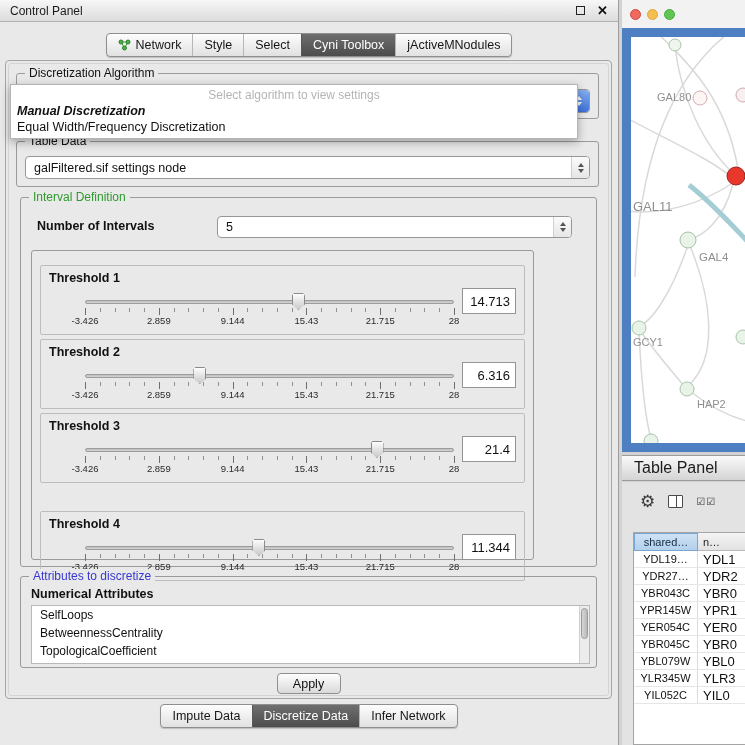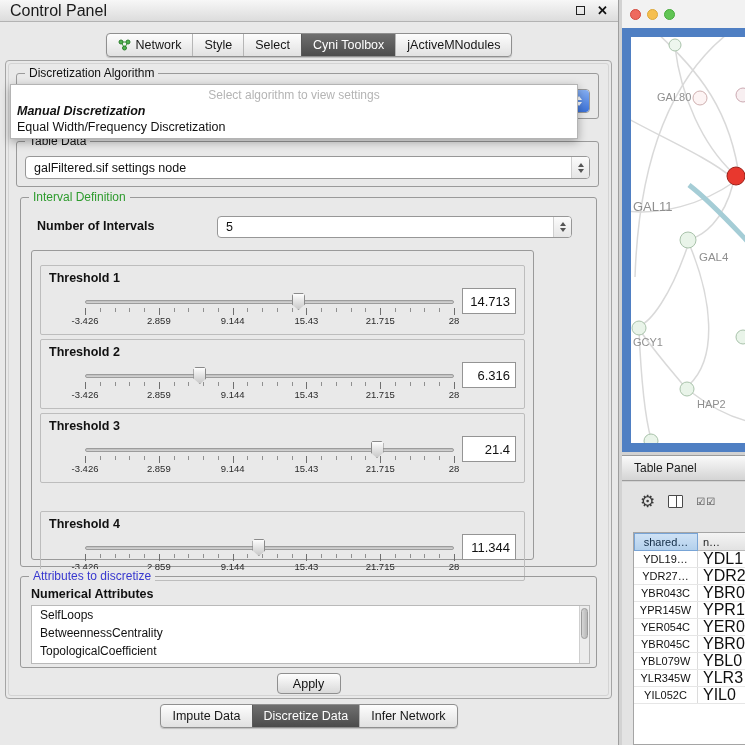--- a/index.html
+++ b/index.html
@@ -11,21 +11,21 @@
     overflow:hidden;
     -webkit-font-smoothing:antialiased;
   }
 
   
   .left-panel { position:absolute; left:0; top:0; width:619px; height:745px; background:#e9e9e9; border-right:1px solid #9e9e9e; }
 
   .titlebar { position:absolute; left:0; top:0; right:0; height:22px;
     background:linear-gradient(#f7f7f7,#dcdcdc); border-bottom:1px solid #b3b3b3;
     display:flex; align-items:center; padding:0 10px; }
-  .titlebar-title { font-size:16px; color:#1a1a1a;text-align:right; }
+  .titlebar-title { font-size:12px; color:#1a1a1a;text-align:right; }
   .titlebar-buttons { margin-left:auto; display:flex; gap:12px; align-items:center; }
   .btn-min { width:9px; height:9px; border:1.5px solid #222; background:transparent; }
   .btn-close { font-size:13px; font-weight:bold; color:#111; line-height:1; }
 
   .tabbar { position:absolute; top:33px; left:0; right:0; display:flex; justify-content:center; }
   .tabstrip { display:flex; border:1px solid #8f8f8f; border-radius:4px; overflow:hidden;
     background:linear-gradient(#fdfdfd,#e1e1e1); box-shadow:0 1px 1px rgba(0,0,0,.18); }
   .tab { padding:4px 11px; font-size:12.5px; color:#161616; border-left:1px solid #b6b6b6;
     display:flex; align-items:center; gap:5px; white-space:nowrap; }
   .tab:first-child { border-left:none;align-items:center; }
@@ -98,40 +98,40 @@
   .traffic { position:absolute; top:9px; left:8px; display:flex; gap:6px; }
   .light { width:11px; height:11px; border-radius:50%; }
   .light.red { background:#ee6a5f; border:1px solid #d3493e; }
   .light.yellow { background:#f5bf4f; border:1px solid #dca83a; }
   .light.green { background:#61c554; border:1px solid #48ab3d; }
   .net-frame { position:absolute; left:0; right:0; top:28px; bottom:0; background:#4f7fc3; }
   .net-canvas { position:absolute; left:9px; top:9px; right:0; bottom:9px; background:#fff; overflow:hidden; }
 
   .tp-header { position:absolute; left:622px; top:455px; width:123px; height:26px;
     background:linear-gradient(#fafafa,#d4d4d4); border-top:1px solid #9b9b9b; border-bottom:1px solid #9b9b9b;
-    display:flex; align-items:center; padding-left:12px; font-size:12px; color:#1c1c1c; }
+    display:flex; align-items:center; padding-left:12px; font-size:16px; color:#1c1c1c; }
 
   .tp-body { position:absolute; left:622px; top:482px; width:123px; height:263px; background:#e3e3e3; }
   .tp-toolbar { position:absolute; top:8px; left:18px; display:flex; gap:13px; align-items:center; height:22px; }
   .gear { font-size:17px; color:#3a3a3a; line-height:1; }
   .cols-icon { width:15px; height:13px; border:1px solid #4a4a4a; background:#fff; position:relative; border-radius:1px; }
   .cols-icon::after { content:""; position:absolute; left:50%; top:0; bottom:0; width:1px; background:#4a4a4a; }
   .checks { font-size:10px; color:#3a3a3a; letter-spacing:1px; white-space:nowrap; }
 
   .tp-table { position:absolute; left:11px; top:50px; right:0; bottom:0; background:#fff;
     border:1px solid #a5a5a5; border-right:none; overflow:hidden; }
   .tp-hrow { display:flex; height:18px; }
   .tp-h1 { width:64px; background:linear-gradient(#cfe2f5,#b3d0ec); border:1px solid #78a4d6;
     font-size:11px; color:#102a44; display:flex; align-items:center; justify-content:center; }
   .tp-h2 { flex:1; background:linear-gradient(#f4f4f4,#e2e2e2); border-bottom:1px solid #b9b9b9;
     font-size:11px; color:#222; display:flex; align-items:center; padding-left:5px; }
   .tp-row { display:flex; height:17px; border-bottom:1px solid #e6e6e6; }
   .tp-c1 { width:64px; border-right:1px solid #dcdcdc; font-size:11px; color:#101010;
     display:flex; align-items:center; justify-content:center; white-space:nowrap; overflow:hidden; }
-  .tp-c2 { flex:1; font-size:16px; color:#101010; display:flex; align-items:center;
+  .tp-c2 { flex:1; font-size:13px; color:#101010; display:flex; align-items:center;
     padding-left:5px; white-space:nowrap; overflow:hidden; }
 </style>
 </head>
 <body>
 
 <div class="left-panel">
 
   <div class="titlebar">
     <span class="titlebar-title">Control Panel</span>
     <span class="titlebar-buttons">

